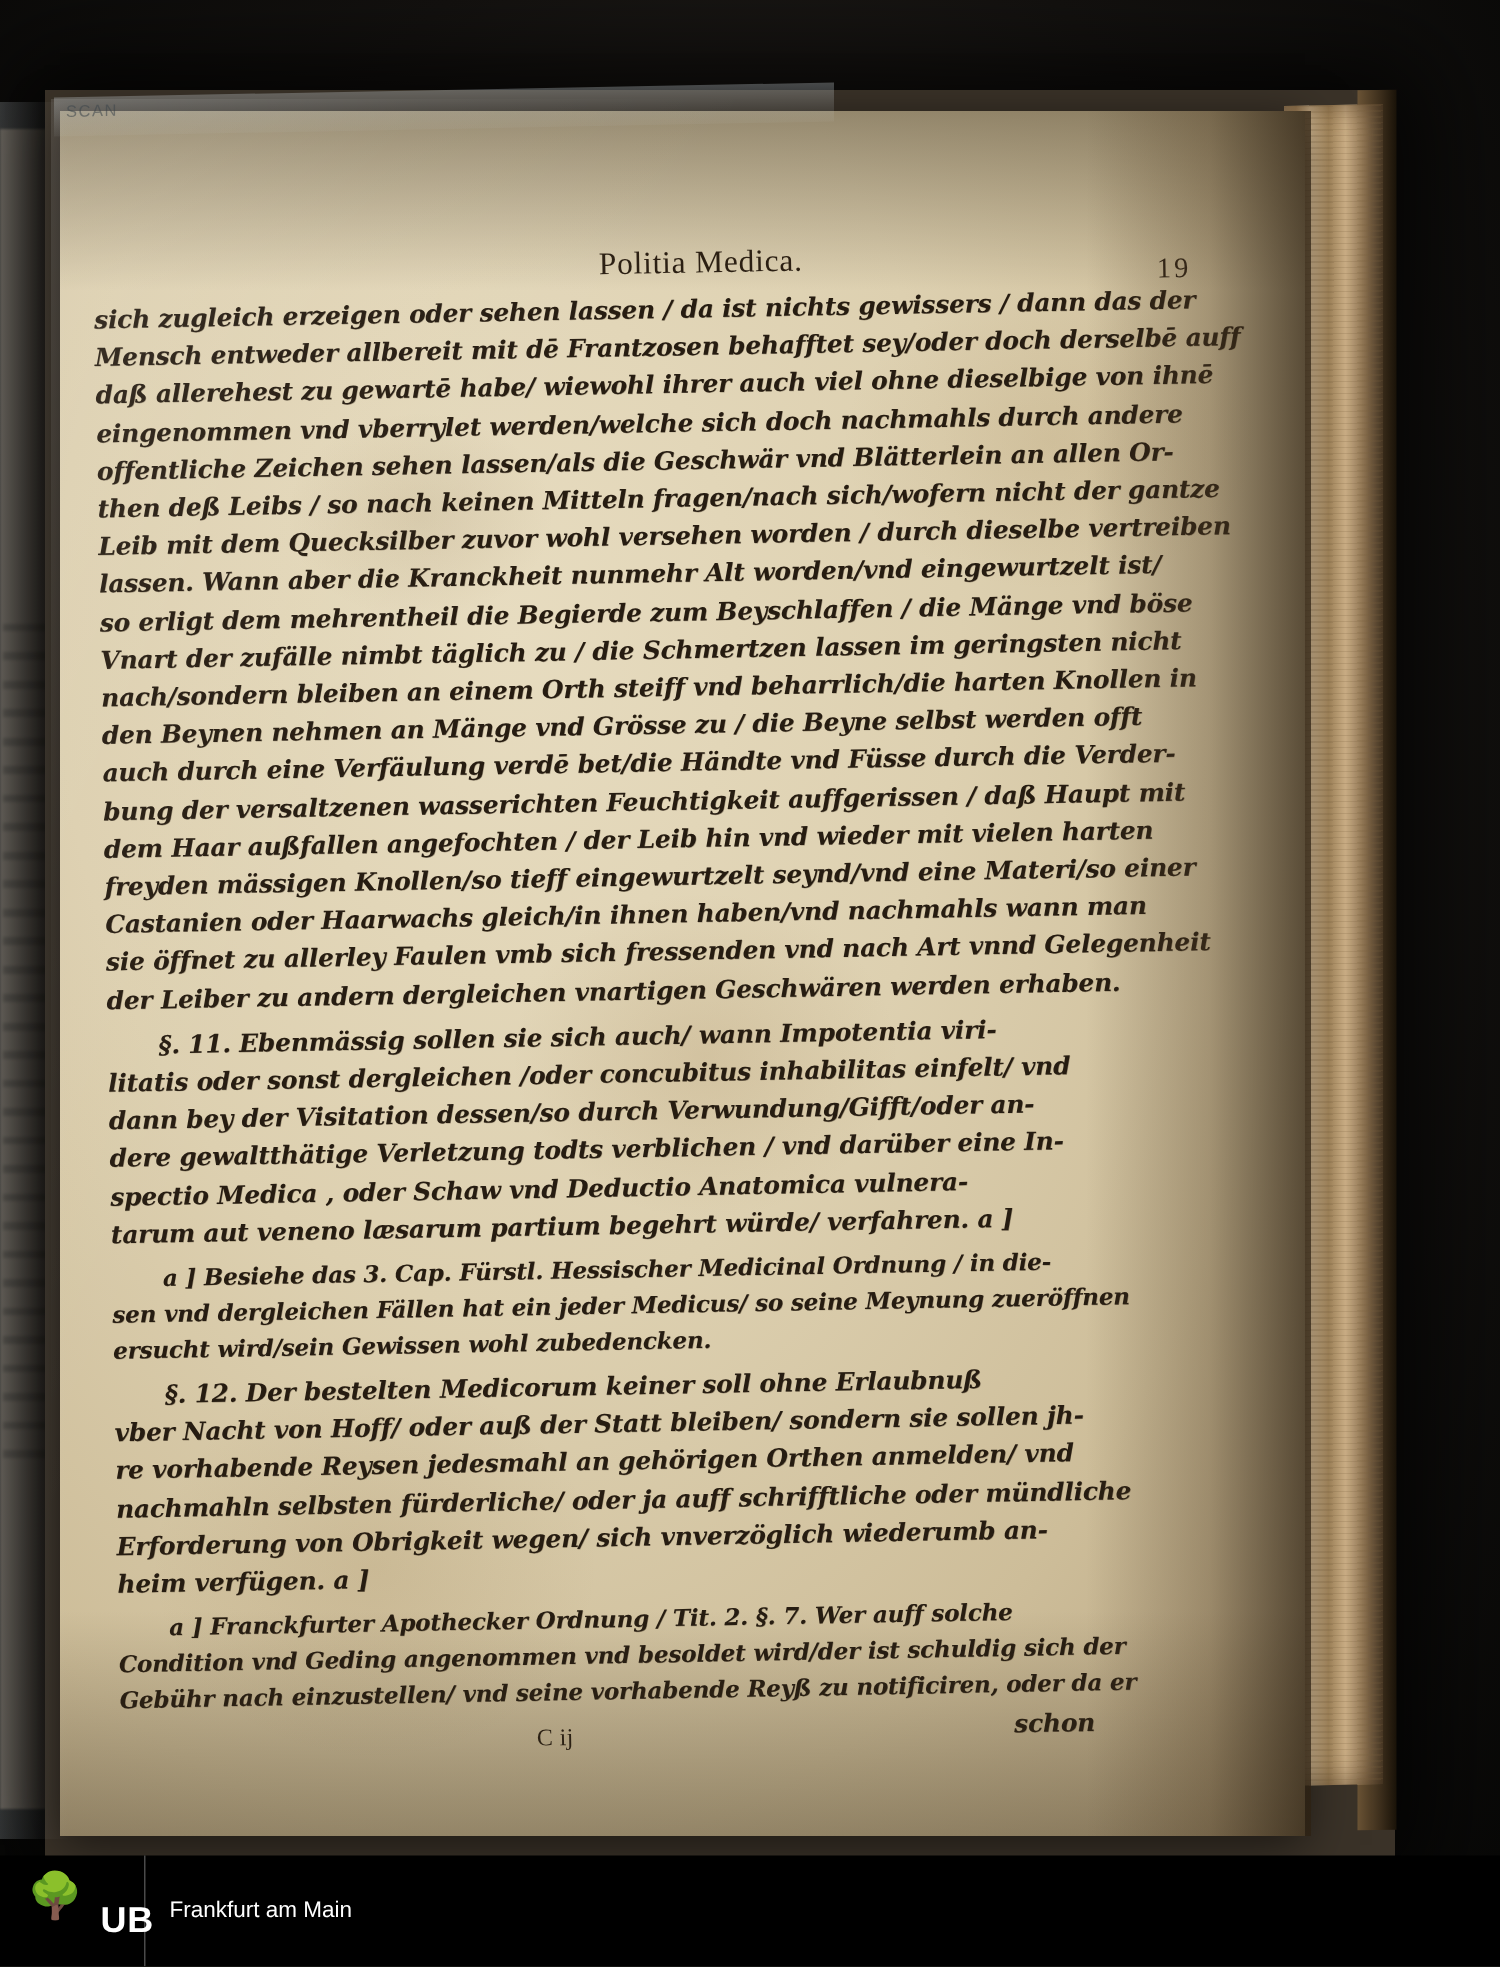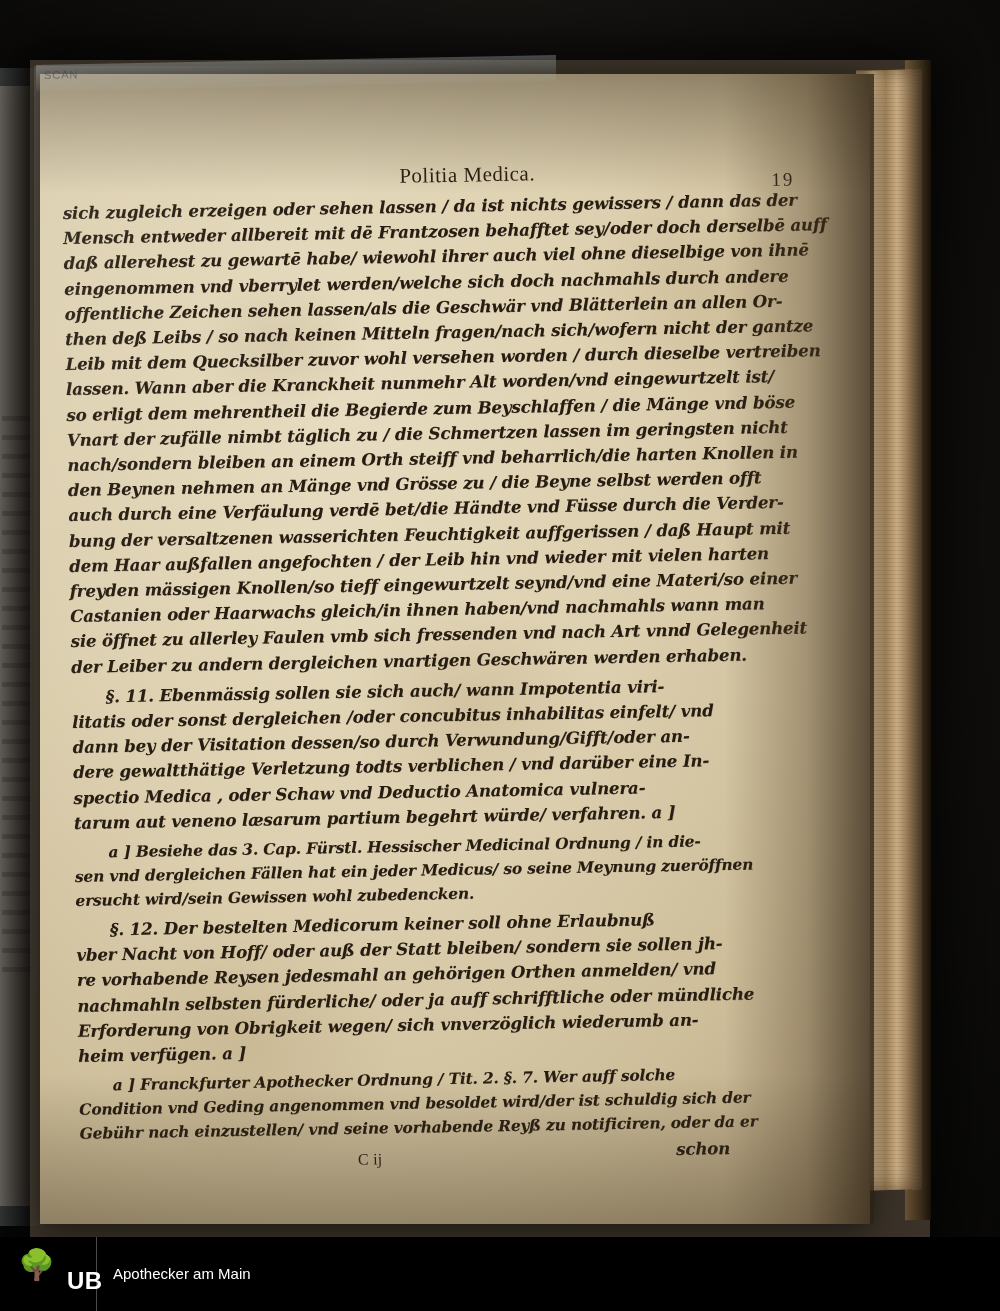--- a/index.html
+++ b/index.html
@@ -396,17 +396,17 @@
   <div class="glass-top-bar"></div>
   <div class="glass-label">SCAN</div>
 
   <div class="footer">
     <div class="ub-logo">
       <div class="mark">🌳</div>
       <div class="ub-text">UB</div>
     </div>
     <div class="footer-sep"></div>
     <div class="footer-text">
-      <div>Apothecker am Main</div>
+      <div>Frankfurt am Main</div>
     </div>
   </div>
 
 </div>
 
 </body></html>

